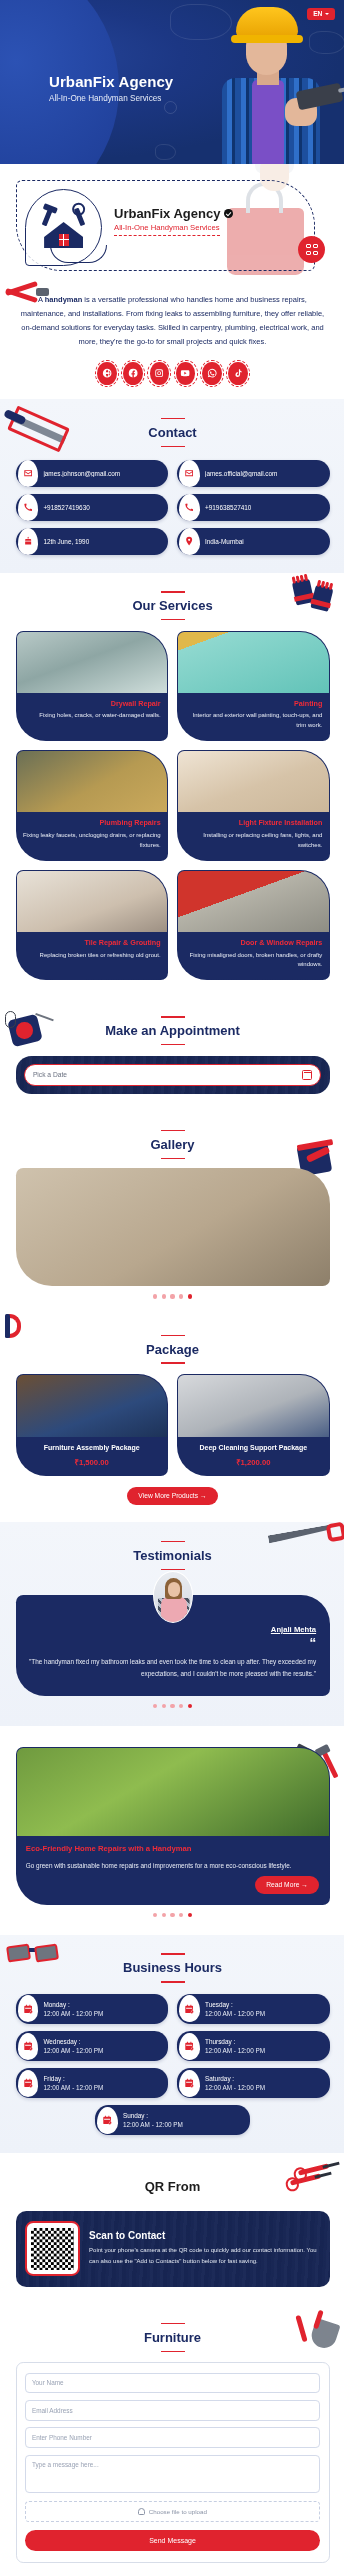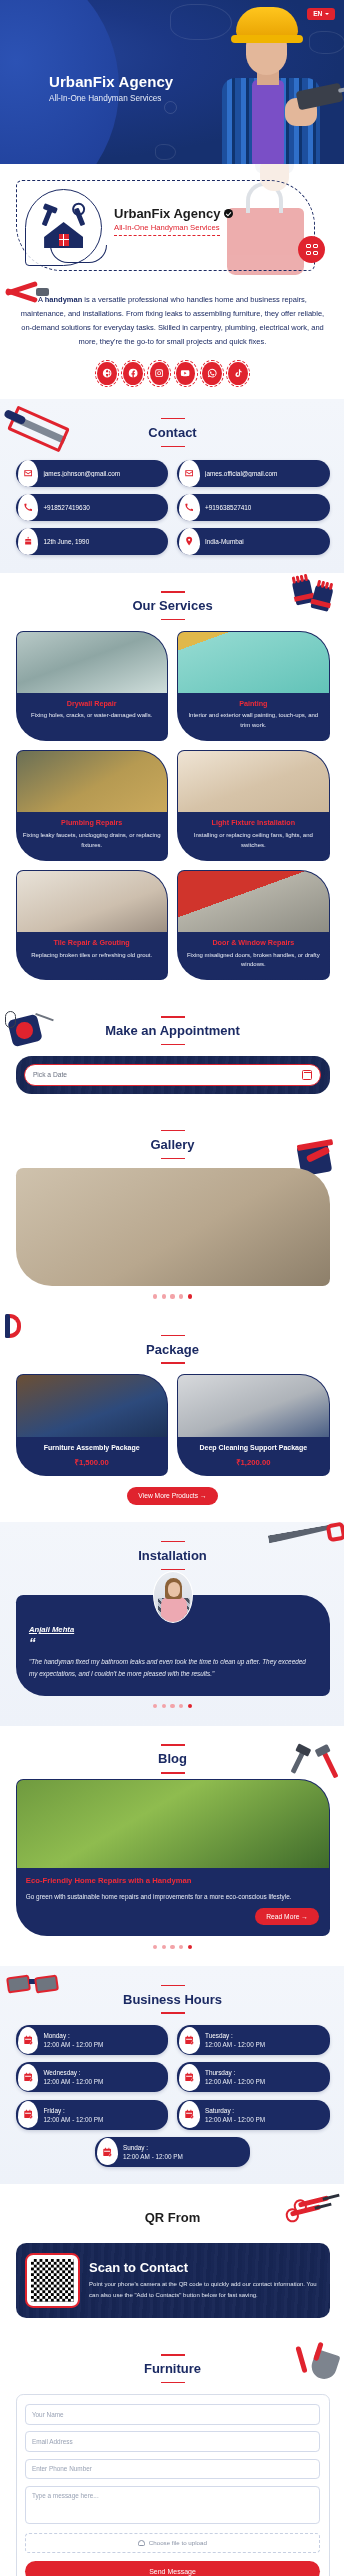--- a/index.html
+++ b/index.html
@@ -107,21 +107,21 @@
 
   
   .gloves{position:absolute;right:9.3px;top:4.1px;width:44px;height:40px;}
   .gl{position:absolute;width:17.5px;height:24px;background:#1b2a63;border-radius:4.1px 4.1px 2.1px 2.1px;}
   .gl:after{content:"";position:absolute;left:-1px;bottom:4.1px;width:19.6px;height:4.6px;background:#e0232e;}
   .gl.a{left:2.1px;top:3.1px;transform:rotate(-12deg);} .gl.b{left:21.6px;top:9.3px;transform:rotate(14deg);}
   .gl i{position:absolute;top:-4.6px;left:1px;width:2.6px;height:6.2px;background:#e0232e;border-radius:1.5px;box-shadow:4.1px 0 #e0232e,8.2px 0 #e0232e,12.4px 0 #e0232e;}
   .svc-grid{display:grid;grid-template-columns:1fr 1fr;gap:9.3px;margin-top:9.3px;position:relative;z-index:2;}
   .svc{border:1px dashed #1b2a63;border-radius:7.2px 30px 7.2px 30px;overflow:hidden;background:#1b2a63;cursor:pointer;}
   .svc-img{height:61px;background-size:cover;background-position:center;}
-  .svc-body{padding:6.2px 6.2px 9.3px;text-align:center;}
+  .svc-body{padding:6.2px 6.2px 9.3px;text-align:right;}
   .svc-name{color:#ef2b38;font-size:7.2px;font-weight:bold;margin-bottom:3.6px;}
   .svc-desc{color:#e9edf6;font-size:6px;line-height:1.6;}
   .img-drywall{background:linear-gradient(160deg,#b8c9c7,#8ea6a4 45%,#cfdedb);}
   .img-paint{background:linear-gradient(160deg,#e0b84b 0 16%,#8fd8cf 16%,#62c3b8);}
   .img-plumb{background:linear-gradient(150deg,#6a6f55,#b69a52 55%,#caa95c);}
   .img-light{background:linear-gradient(160deg,#efe4d4,#d6c3a8 55%,#cbb79a);}
   .img-tile{background:linear-gradient(160deg,#e8e2d8,#cdbfae 60%,#9d9083);}
   .img-door{background:linear-gradient(160deg,#d0342c 0 40%,#b5b3a8 40%,#8e8d84);}
 
   
@@ -169,21 +169,21 @@
   .handsaw{position:absolute;right:0px;top:0px;width:77px;height:31px;}
   .handsaw .bl{position:absolute;left:0;top:8.2px;width:62px;height:8.2px;background:#5b626e;transform:rotate(-10deg);clip-path:polygon(0 0,100% 0,100% 60%,0 100%);}
   .handsaw .hd{position:absolute;right:1px;top:1px;width:17.5px;height:17.5px;border:4.1px solid #e0232e;border-radius:5.2px;transform:rotate(-10deg);}
   .testi{position:relative;z-index:2;margin-top:24px;}
   .avatar{position:absolute;left:50%;transform:translateX(-50%);top:-24px;width:40px;height:52px;border-radius:50% 50% 50% 50%/46% 46% 54% 54%;
       background:linear-gradient(180deg,#e9ecf1,#d4d9e2);border:1.5px solid #fff;overflow:hidden;z-index:3;}
   .av-head{position:absolute;left:14px;top:10.3px;width:12.4px;height:14.4px;background:#e9c3a7;border-radius:6.2px;}
   .av-hair{position:absolute;left:11.3px;top:6.2px;width:17.5px;height:20.6px;background:#8c6239;border-radius:8.8px 8.8px 3.1px 3.1px;}
   .av-body{position:absolute;left:7.2px;top:25px;width:26px;height:27px;background:#eda9b2;border-radius:7.2px 7.2px 0 0;}
   .av-jacket{position:absolute;left:4.1px;top:26px;width:32px;height:26px;background:repeating-linear-gradient(45deg,#47505f 0 2.6px,#b9c0cc 2.6px 5.2px);clip-path:polygon(0 0,22% 0,32% 100%,0 100%,0 0,100% 0,100% 100%,68% 100%,78% 0);}
-  .testi-card{background:#1b2a63;border-radius:7.2px 29px 7.2px 29px;padding:30px 13.4px 15.5px;text-align:left;font-style:italic;}
+  .testi-card{background:#1b2a63;border-radius:7.2px 29px 7.2px 29px;padding:30px 13.4px 15.5px;text-align:right;}
   .testi-name{color:#fff;font-size:7.7px;font-weight:bold;text-decoration:underline;}
   .quote{color:#fff;font-size:13.4px;line-height:.8;margin:4.1px 0 7.2px;font-weight:bold;}
   .testi-txt{color:#e8ecf5;font-size:6.4px;line-height:1.9;}
 
   
   .hammers{position:absolute;right:8.2px;top:18.5px;width:43px;height:43px;}
   .hammers .h1{position:absolute;left:2.1px;top:4.1px;width:4.6px;height:26px;background:#5b626e;transform:rotate(26deg);border-radius:1.5px;}
   .hammers .h1:before{content:"";position:absolute;left:-4.6px;top:-3.1px;width:14px;height:7.7px;background:#3a3f4a;border-radius:1.5px;}
   .hammers .h2{position:absolute;right:5.2px;top:4.1px;width:4.6px;height:31px;background:#e0232e;transform:rotate(-26deg);border-radius:1.5px;}
   .hammers .h2:before{content:"";position:absolute;left:-4.6px;top:-3.1px;width:14px;height:7.7px;background:#5b626e;border-radius:1.5px;}
@@ -210,21 +210,21 @@
   .wrenches{position:absolute;right:7.2px;top:9.3px;width:49px;height:32px;}
   .wr{position:absolute;width:31px;height:4.6px;background:#e0232e;border-radius:2.6px;}
   .wr:before{content:"";position:absolute;left:-5.2px;top:-2.6px;width:9.3px;height:9.3px;border:2.6px solid #e0232e;border-radius:50%;}
   .wr.a{left:1px;top:14.4px;transform:rotate(-14deg);} .wr.b{left:9.3px;top:5.2px;transform:rotate(-14deg);}
   .wr i{position:absolute;right:-11.3px;top:1px;width:17.5px;height:2.6px;background:#2b303b;}
   .qr-card{position:relative;z-index:2;margin-top:9.3px;border-radius:10.3px;overflow:hidden;padding:10.3px 9.3px;display:flex;gap:9.3px;align-items:center;
       background:linear-gradient(rgba(20,35,85,.88),rgba(20,35,85,.88)),repeating-linear-gradient(93deg,#3c4250 0 3.1px,#5a6170 3.1px 6.2px,#2b303b 6.2px 10.3px);}
   .qr-box{flex:0 0 55px;width:55px;height:55px;background:#fff;border:2.1px solid #e0232e;border-radius:8.2px;padding:4.1px;}
   .qr-mat{width:100%;height:100%;background:
       repeating-conic-gradient(#000 0% 25%, #fff 0% 50%) 0 0/5.7px 5.7px;}
-  .qr-tx h4{color:#fff;font-size:13px;margin-bottom:4.1px;}
+  .qr-tx h4{color:#fff;font-size:10px;margin-bottom:4.1px;}
   .qr-tx p{color:#e2e7f1;font-size:6px;line-height:1.85;}
 
   
   .trowel{position:absolute;right:6.2px;top:3.1px;width:42px;height:44px;}
   .trowel .pan{position:absolute;right:2.1px;top:13.4px;width:25px;height:27px;background:#7d848e;border-radius:3.1px 3.1px 13.4px 13.4px;transform:rotate(18deg);}
   .trowel .hdl{position:absolute;right:17.5px;top:3.1px;width:5.2px;height:18.5px;background:#e0232e;border-radius:2.6px;transform:rotate(18deg);}
   .trowel .sc{position:absolute;left:2.1px;top:7.2px;width:5.2px;height:27px;background:#e0232e;border-radius:2.6px;transform:rotate(-16deg);}
   .form{position:relative;z-index:2;margin-top:9.3px;border:0.5px solid #d7dde9;border-radius:7.2px;background:#fff;padding:9.3px 8.2px 11.3px;}
   .fld{width:100%;height:20.6px;border:0.5px solid #d3daea;border-radius:4.1px;background:#fff;
       padding:0 6.2px;font-size:6.4px;color:#3c4558;font-family:inherit;margin-bottom:6.7px;}
@@ -519,21 +519,21 @@
       <button class="btn-red">View More Products  →</button>
     </div>
   </div>
 
   <div class="sec alt">
     <div class="dots-tl"></div>
     <div class="handsaw">
         <div class="bl"></div>
         <div class="hd"></div>
       </div>
-    <div class="sec-title">Installation</div>
+    <div class="sec-title">Testimonials</div>
     <div class="testi">
       <div class="avatar">
         <div class="av-jacket"></div>
           <div class="av-body"></div>
           <div class="av-hair"></div>
           <div class="av-head"></div>
       </div>
       <div class="testi-card">
         <div class="testi-name">Anjali Mehta</div>
         <div class="quote">“</div>
@@ -548,21 +548,20 @@
       <span class="gd on"></span>
     </div>
   </div>
 
   <div class="sec">
     <div class="dots-tl"></div>
     <div class="hammers">
         <div class="h1"></div>
         <div class="h2"></div>
       </div>
-    <div class="sec-title">Blog</div>
     <div class="blog-card">
       <div class="blog-img"></div>
       <div class="blog-body">
         <div class="blog-title">Eco-Friendly Home Repairs with a Handyman</div>
         <div class="blog-desc">Go green with sustainable home repairs and improvements for a more eco-conscious lifestyle.</div>
         <div class="blog-btn-row">
           <button class="btn-red">Read More  →</button>
         </div>
       </div>
     </div>

